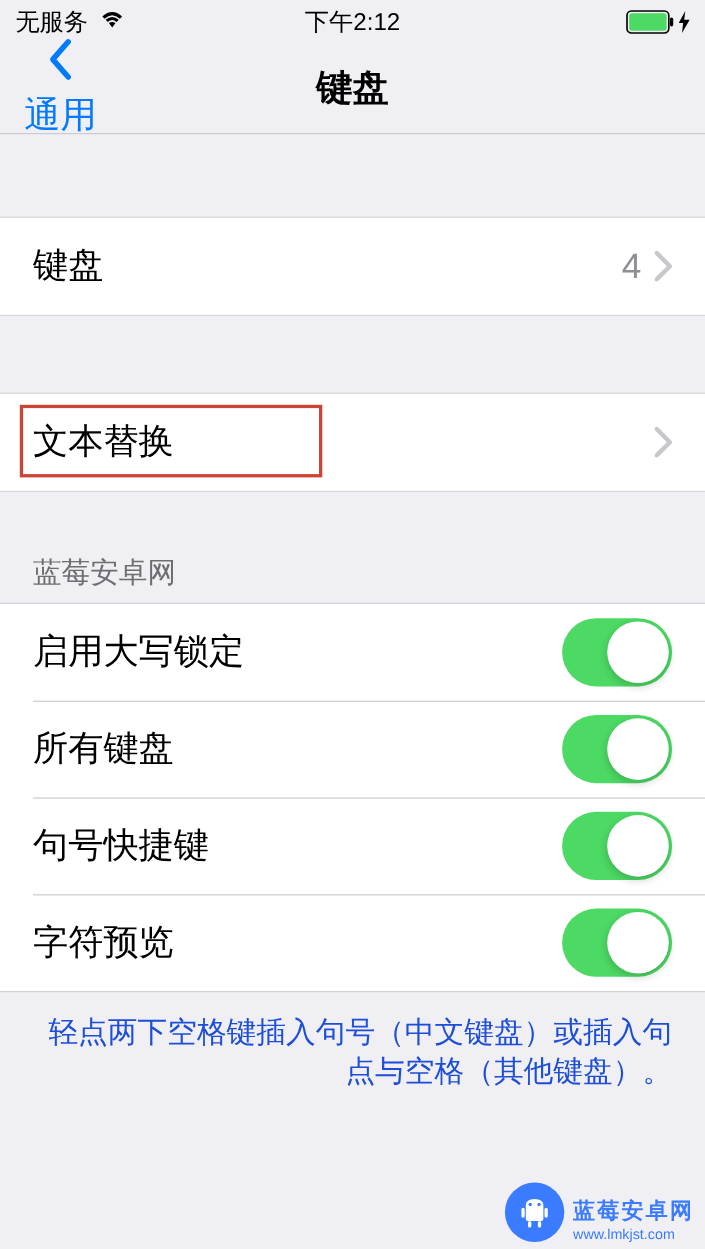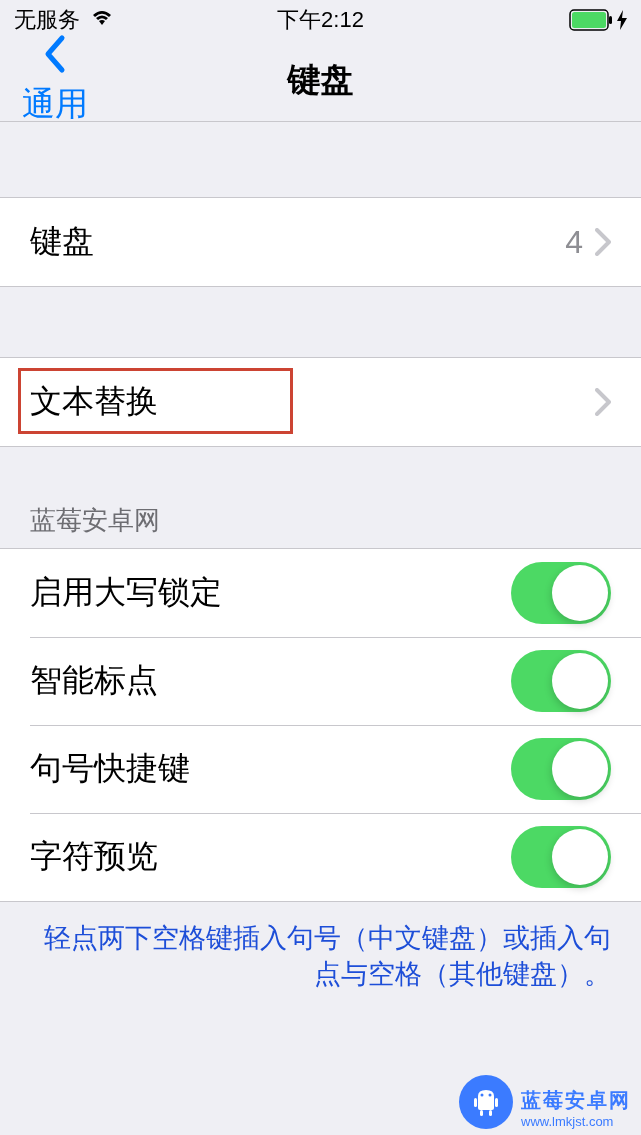--- a/index.html
+++ b/index.html
@@ -281,21 +281,21 @@
 <div class="section-header">蓝莓安卓网</div>
 
 <div class="cell-group">
   <div class="cell">
     <span class="cell-label">启用大写锁定</span>
     <div class="toggle">
         <div class="toggle-knob"></div>
       </div>
   </div>
   <div class="cell">
-    <span class="cell-label">智能标点</span>
+    <span class="cell-label">所有键盘</span>
     <div class="toggle">
         <div class="toggle-knob"></div>
       </div>
   </div>
   <div class="cell">
     <span class="cell-label">句号快捷键</span>
     <div class="toggle">
         <div class="toggle-knob"></div>
       </div>
   </div>

